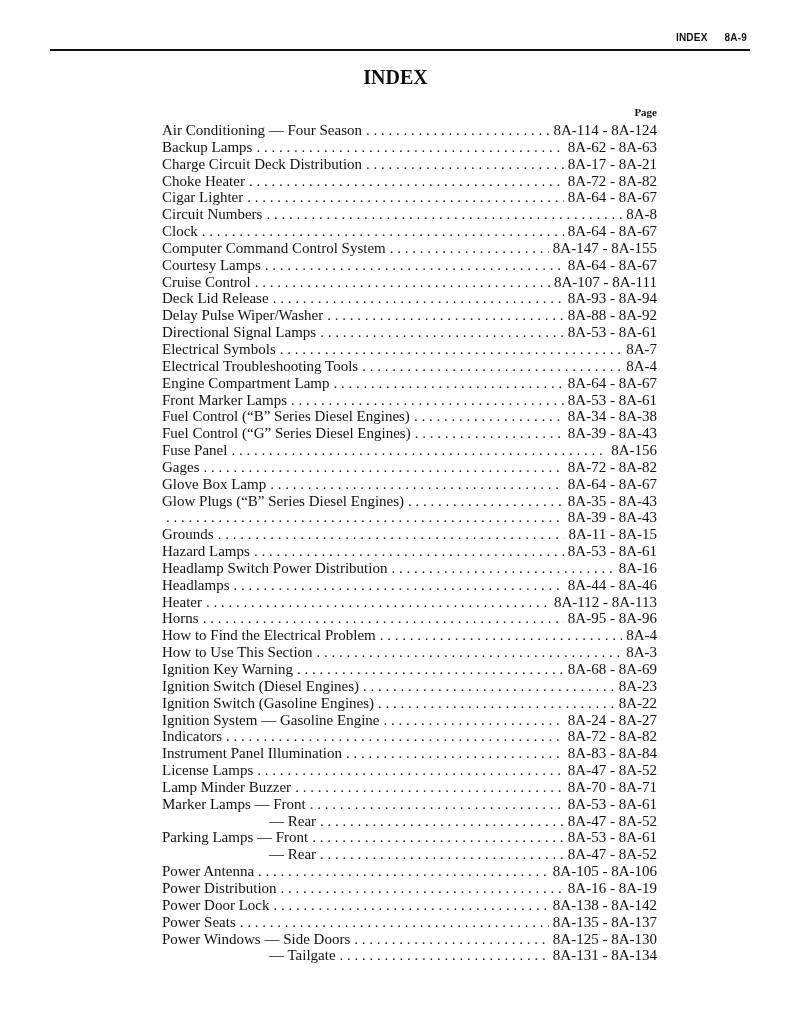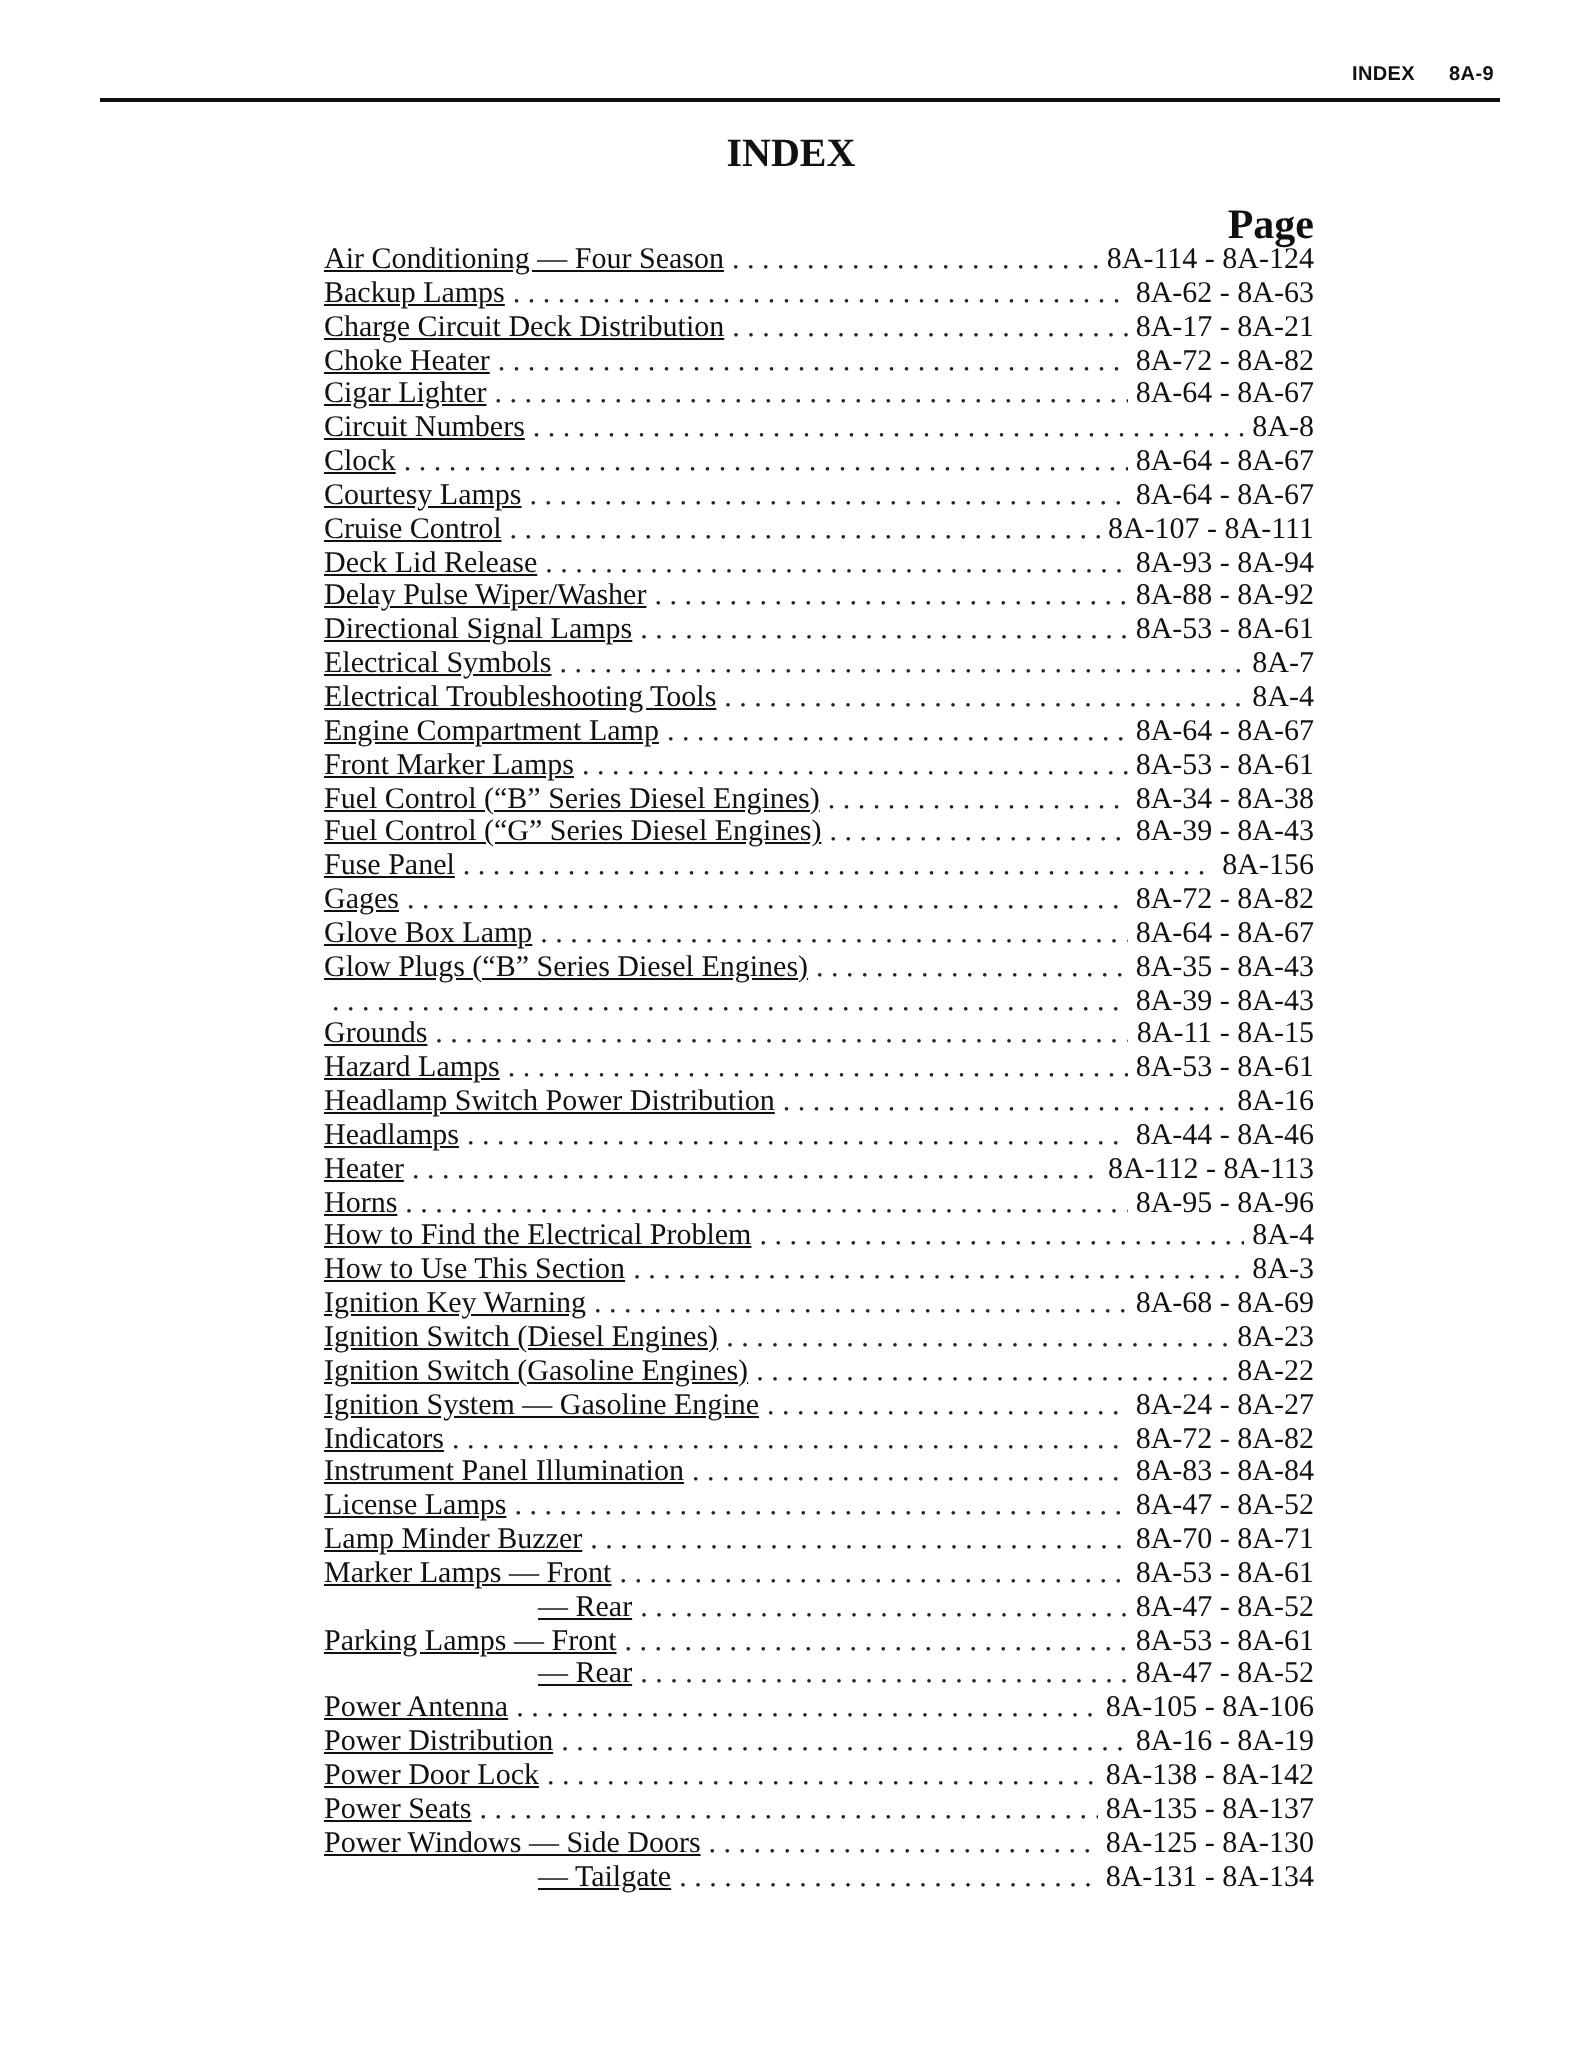--- a/index.html
+++ b/index.html
@@ -15,26 +15,26 @@
     }
     .title {
       position: absolute; top: 66px; left: 0; width: 791px; text-align: center;
       font-family: "Liberation Serif", serif; font-weight: bold; font-size: 20px;
     }
     .index {
       position: absolute; top: 103px; left: 162px; width: 495px;
       font-family: "Liberation Serif", serif; font-size: 15px;
     }
     .page-col-head {
-      text-align: right; font-weight: bold; font-size: 21px; height: 19px; line-height: 19px;
+      text-align: right; font-weight: bold; font-size: 11px; height: 19px; line-height: 19px;
     }
     .entry {
       display: flex; align-items: baseline; height: 16.85px; line-height: 16.85px; white-space: nowrap;
     }
-    .entry .label { flex: 0 0 auto; text-decoration: underline; }
+    .entry .label { flex: 0 0 auto; }
     .entry .label.indent { padding-left: var(--indent, 0px); }
     .entry .leader {
       flex: 1 1 auto; overflow: hidden; margin: 0 4px; letter-spacing: 3.2px; color: #222;
     }
     .entry .leader::before {
       content: ". . . . . . . . . . . . . . . . . . . . . . . . . . . . . . . . . . . . . . . . . . . . . . . . . . . . . . . . . . . . . . . . . . . . . . . . . .";
       letter-spacing: 0; word-spacing: 0;
     }
     .entry .pages { flex: 0 0 auto; text-align: center; }
   </style>
@@ -80,20 +80,25 @@
       <span class="label">Circuit Numbers</span>
       <span class="leader"></span>
       <span class="pages">8A-8</span>
     </div>
     <div class="entry">
       <span class="label">Clock</span>
       <span class="leader"></span>
       <span class="pages">8A-64 - 8A-67</span>
     </div>
     <div class="entry">
+      <span class="label">Computer Command Control System</span>
+      <span class="leader"></span>
+      <span class="pages">8A-147 - 8A-155</span>
+    </div>
+    <div class="entry">
       <span class="label">Courtesy Lamps</span>
       <span class="leader"></span>
       <span class="pages">8A-64 - 8A-67</span>
     </div>
     <div class="entry">
       <span class="label">Cruise Control</span>
       <span class="leader"></span>
       <span class="pages">8A-107 - 8A-111</span>
     </div>
     <div class="entry">

